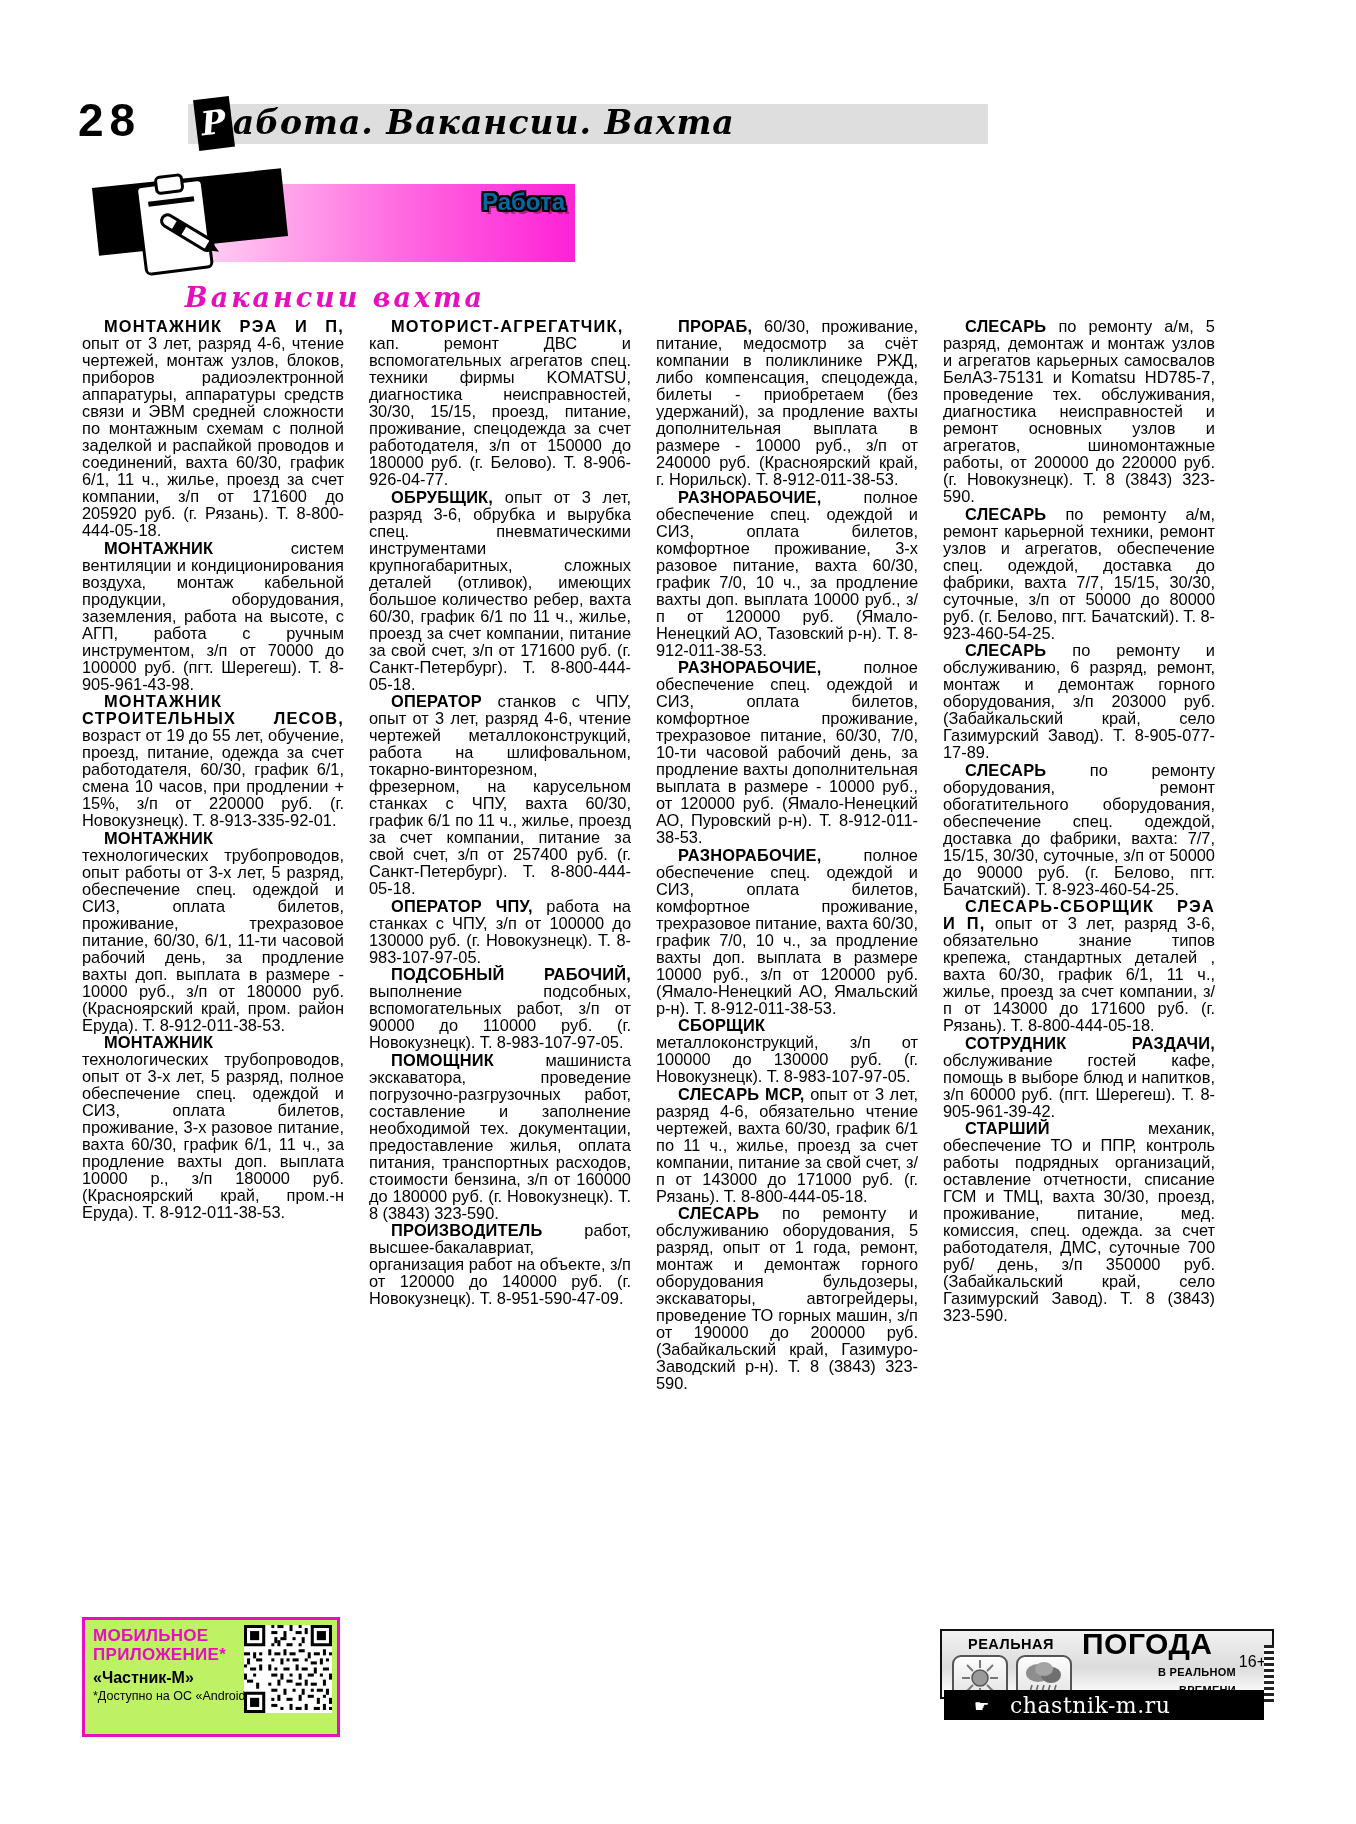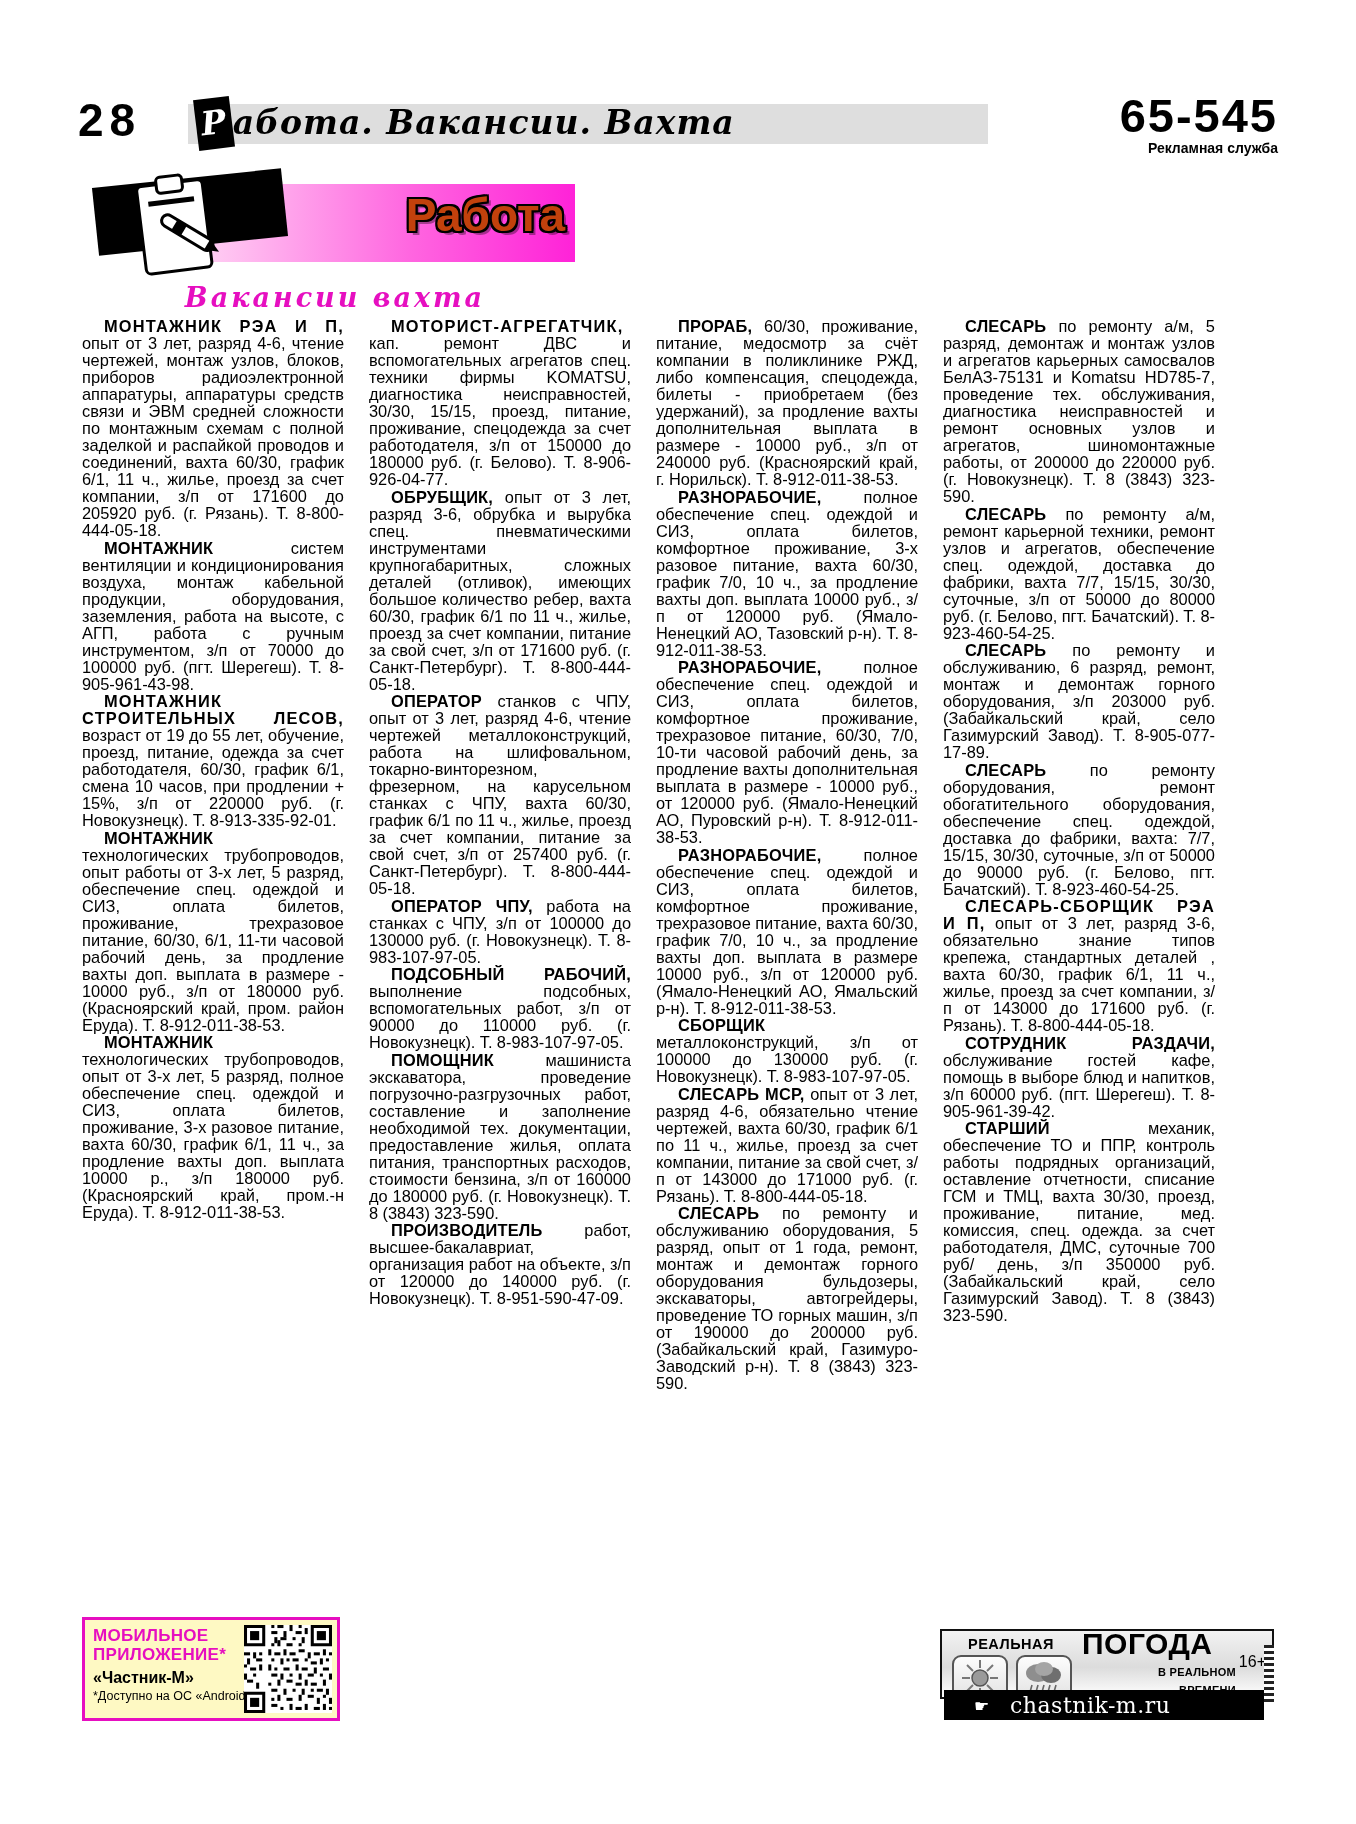--- a/index.html
+++ b/index.html
@@ -121,23 +121,23 @@
     left: 40px;
     top: 0px;
     width: 92px;
     height: 104px;
     transform: rotate(-7deg);
   }
   .banner-word {
     position: absolute;
     right: 10px;
     top: 16px;
-    font-size: 46px;
-    font-weight: bold;
-    color: #c2410c;
+    font-size: 24px;
+    font-weight: bold;
+    color: #0369a1;
     letter-spacing: 0px;
     text-shadow:
       2px 0 0 #000, -2px 0 0 #000, 0 2px 0 #000, 0 -2px 0 #000,
       2px 2px 0 #000, -2px -2px 0 #000, 2px -2px 0 #000, -2px 2px 0 #000,
       4px 4px 0 rgba(0,0,0,.35);
     font-family: "Liberation Sans", sans-serif;
   }
   .subhead {
     position: absolute;
     left: 95px;
@@ -192,23 +192,23 @@
   .col-2 .stack { height: 1268px; overflow: hidden; }
   .col-3 .stack { height: 1270px; overflow: hidden; }
   .col-4 .stack { height: 1255px; overflow: hidden; }
 
   
   .qr-promo {
     position: absolute;
     left: 82px;
     top: 1617px;
     width: 258px;
-    height: 104px;
+    height: 120px;
     border: 3px solid #e60fc0;
-    background: #fef9c3;
+    background: #bef264;
     box-sizing: border-box;
   }
   .qr-text {
     position: absolute;
     left: 8px;
     top: 6px;
     width: 160px;
   }
   .qr-line1, .qr-line2 {
     color: #e60fc0;
@@ -339,24 +339,20 @@
 </style>
 </head>
 <body>
 
 <div class="page">
 
   <div class="masthead">
     <div class="page-number">28</div>
     <div class="section-band"></div>
     <div class="section-title"><span class="dropcap-box">Р</span><span>абота. Вакансии. Вахта</span></div>
-    <div class="hotline">
-      <div class="hotline-number">65-545</div>
-      <div class="hotline-label">Рекламная служба</div>
-    </div>
   </div>
 
   <div class="banner">
     <div class="banner-bg"></div>
     <div class="banner-black"></div>
     <svg class="clipboard" viewBox="0 0 92 104">
       <rect x="6" y="10" width="66" height="88" rx="5" fill="#fff" stroke="#000" stroke-width="3"></rect>
       <rect x="26" y="3" width="26" height="16" rx="4" fill="#fff" stroke="#000" stroke-width="3"></rect>
       <rect x="16" y="26" width="46" height="5" fill="#000"></rect>
       <g transform="rotate(38 52 62)">

